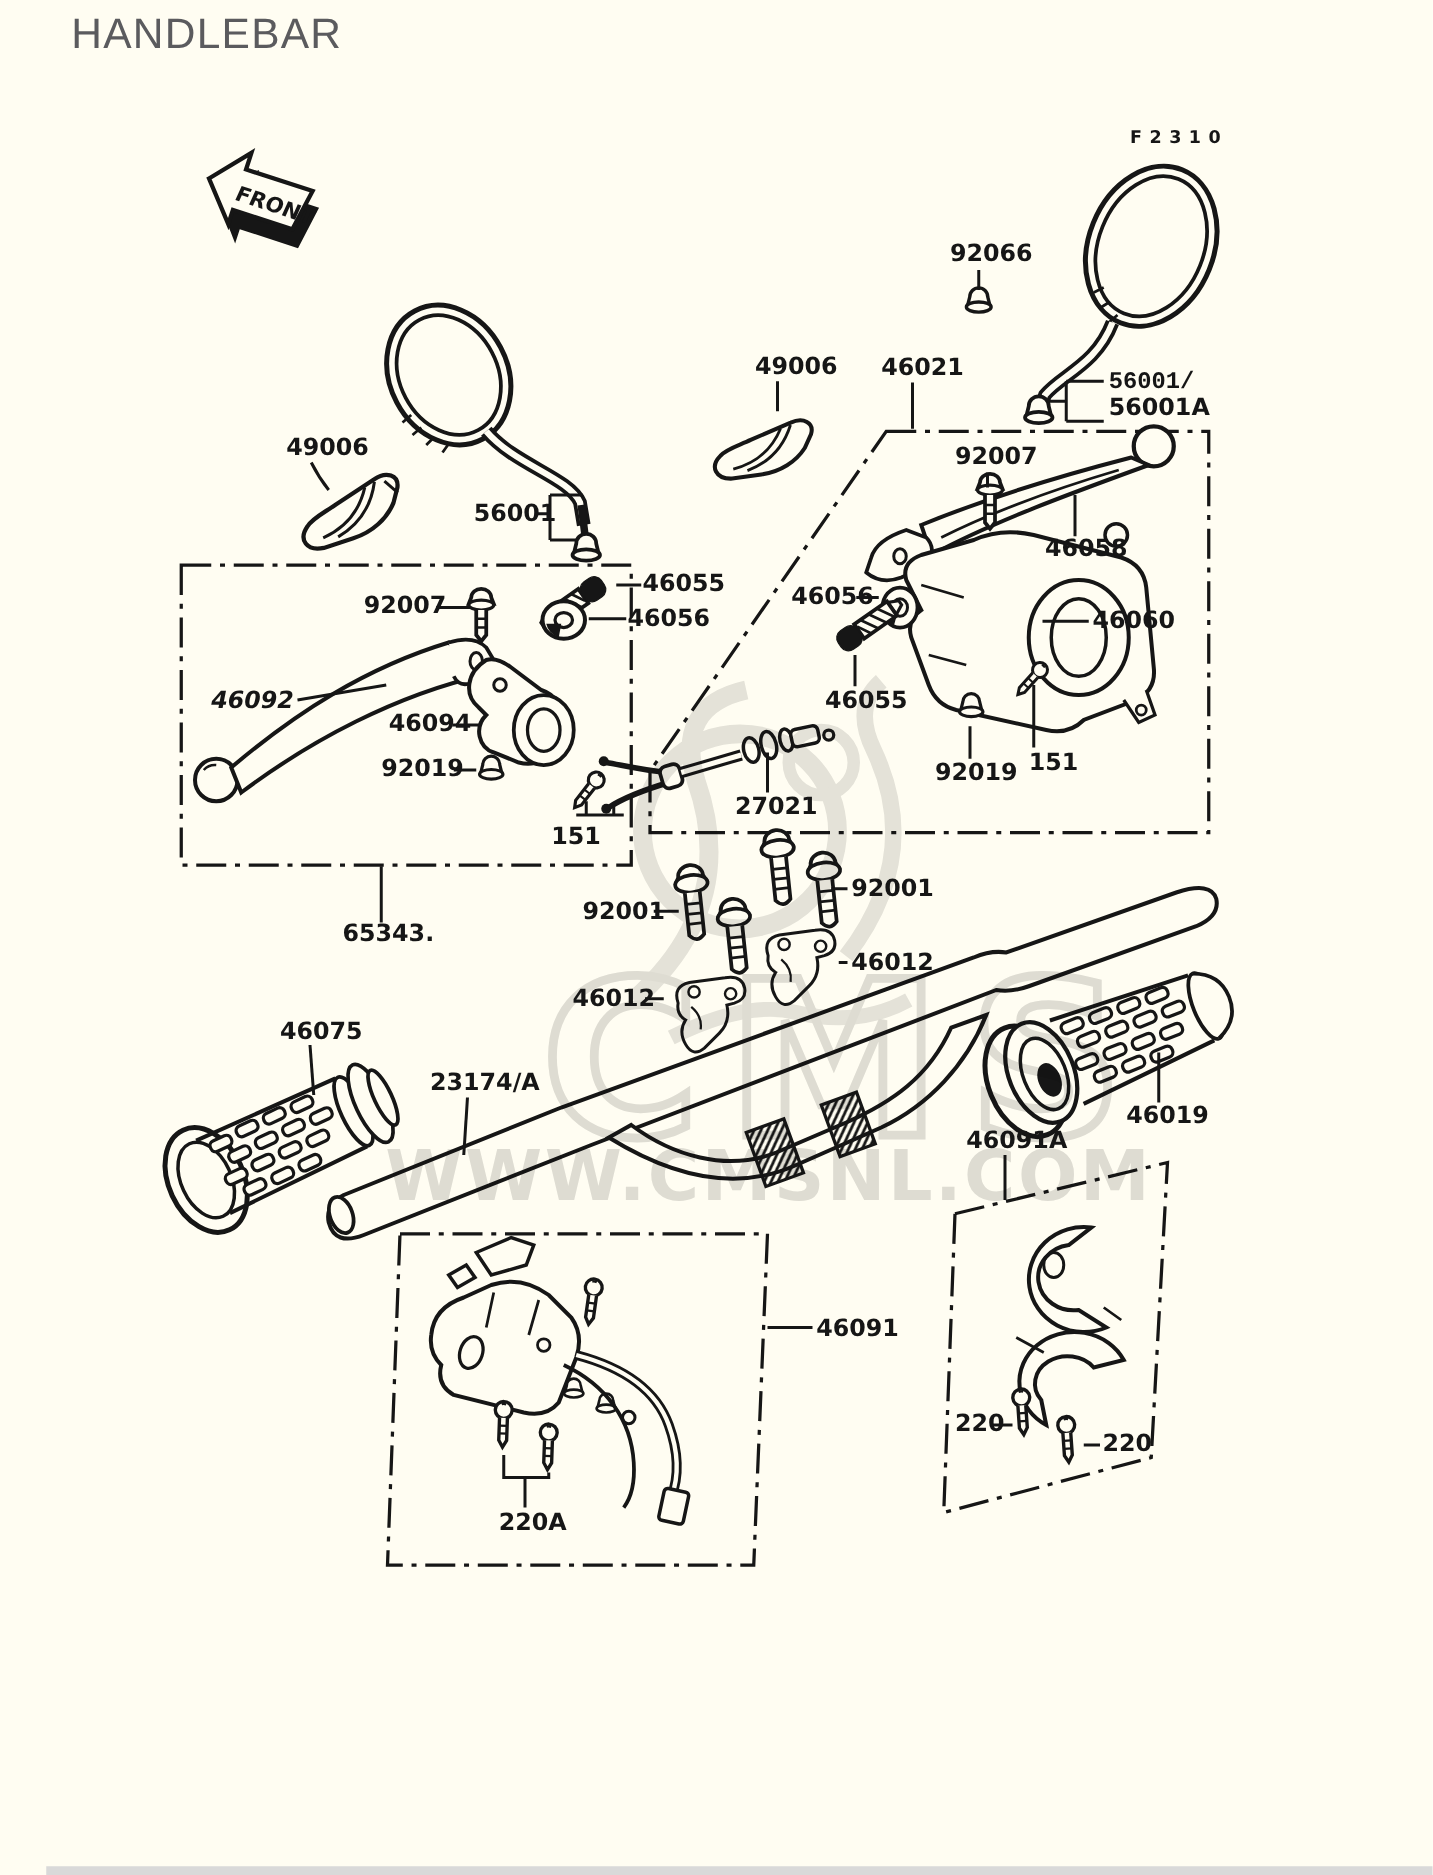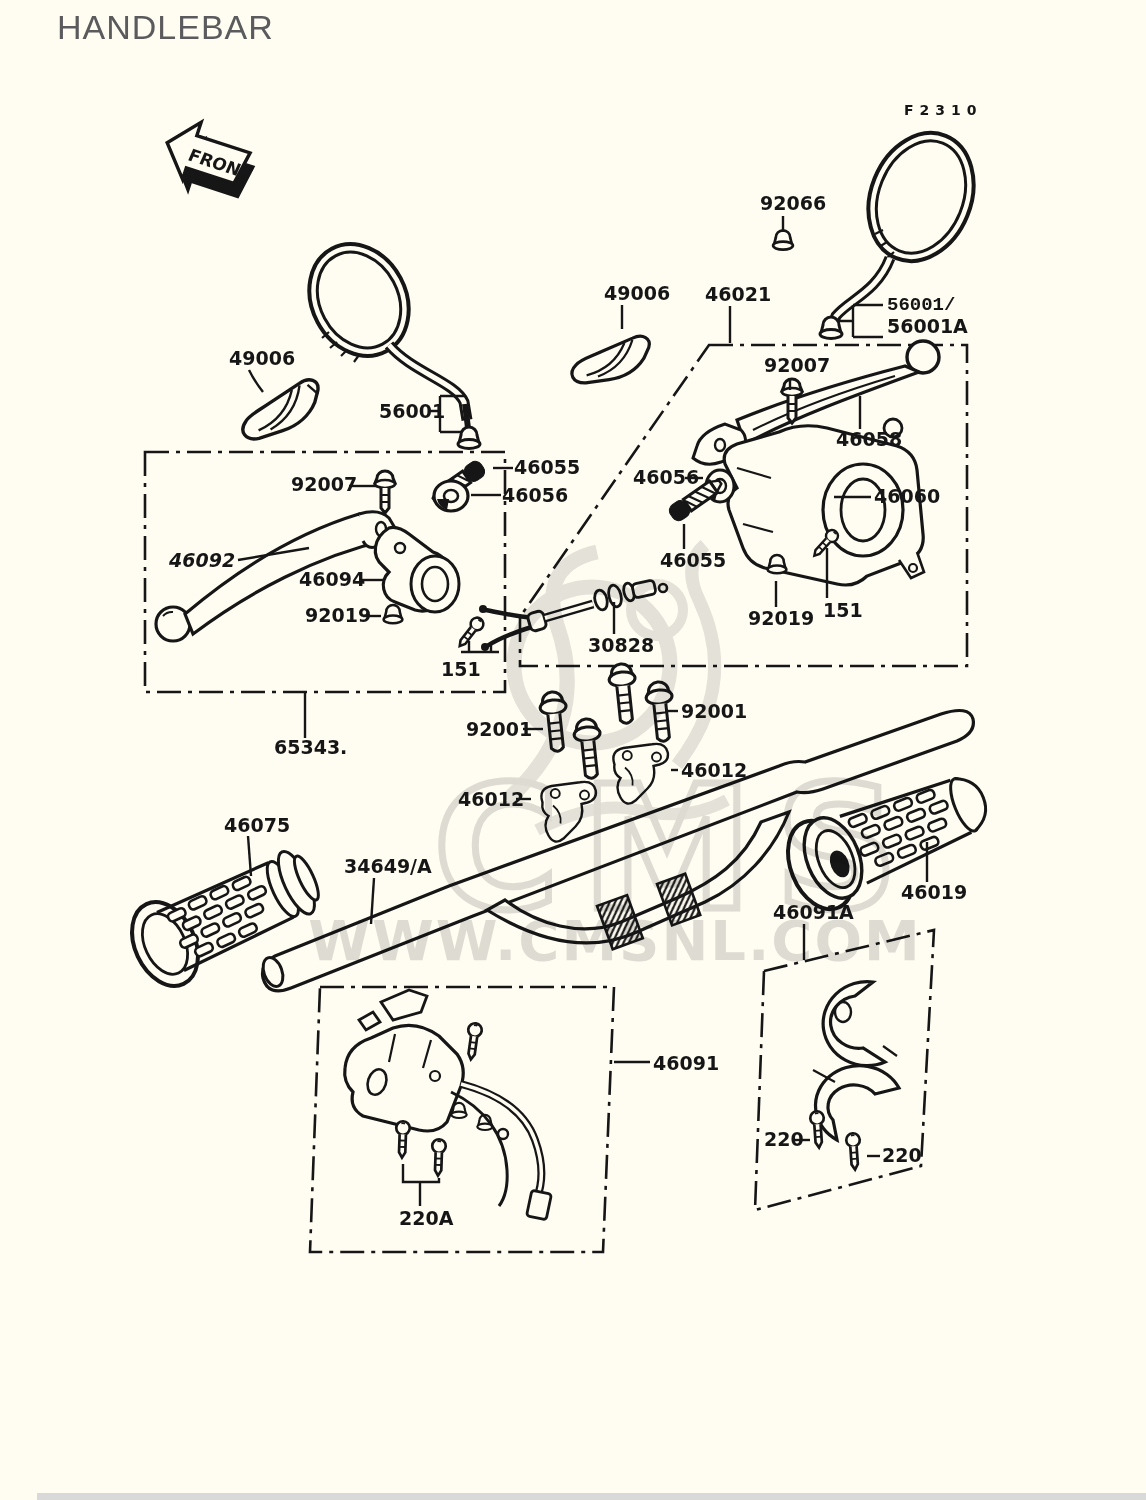--- a/index.html
+++ b/index.html
@@ -344,35 +344,35 @@
       <span class="callout" style="left: 668px; top: 285px;">46021</span>
       <span class="callout" style="left: 850px; top: 296px; font-family: Liberation Mono, monospace;">56001/</span>
       <span class="callout" style="left: 850px; top: 317px;">56001A</span>
       <span class="callout" style="left: 727px; top: 356px;">92007</span>
       <span class="callout" style="left: 799px; top: 430px;">46058</span>
       <span class="callout" style="left: 596px; top: 468px;">46056</span>
       <span class="callout" style="left: 837px; top: 487px;">46060</span>
       <span class="callout" style="left: 623px; top: 551px;">46055</span>
       <span class="callout" style="left: 711px; top: 609px;">92019</span>
       <span class="callout" style="left: 786px; top: 601px;">151</span>
-      <span class="callout" style="left: 551px; top: 636px;">30828</span>
+      <span class="callout" style="left: 551px; top: 636px;">27021</span>
       <span class="callout" style="left: 254px; top: 475px;">92007</span>
       <span class="callout" style="left: 477px; top: 458px;">46055</span>
       <span class="callout" style="left: 465px; top: 486px;">46056</span>
       <span class="callout" style="left: 132px; top: 551px; font-style: italic;">46092</span>
-      <span class="callout" style="left: 262px; top: 570px;">46094</span>
+      <span class="callout" style="left: 274px; top: 570px;">46094</span>
       <span class="callout" style="left: 268px; top: 606px;">92019</span>
       <span class="callout" style="left: 404px; top: 660px;">151</span>
       <span class="callout" style="left: 237px; top: 738px;">65343.</span>
       <span class="callout" style="left: 429px; top: 720px;">92001</span>
       <span class="callout" style="left: 644px; top: 702px;">92001</span>
       <span class="callout" style="left: 644px; top: 761px;">46012</span>
       <span class="callout" style="left: 421px; top: 790px;">46012</span>
       <span class="callout" style="left: 187px; top: 816px;">46075</span>
-      <span class="callout" style="left: 307px; top: 857px;">34649/A</span>
+      <span class="callout" style="left: 307px; top: 857px;">23174/A</span>
       <span class="callout" style="left: 864px; top: 883px;">46019</span>
       <span class="callout" style="left: 736px; top: 903px;">46091A</span>
       <span class="callout" style="left: 616px; top: 1054px;">46091</span>
       <span class="callout" style="left: 362px; top: 1209px;">220A</span>
       <span class="callout" style="left: 727px; top: 1130px;">220</span>
       <span class="callout" style="left: 845px; top: 1146px;">220</span>
     </div>
 
   <div id="bottom-strip"></div>
 </div>

